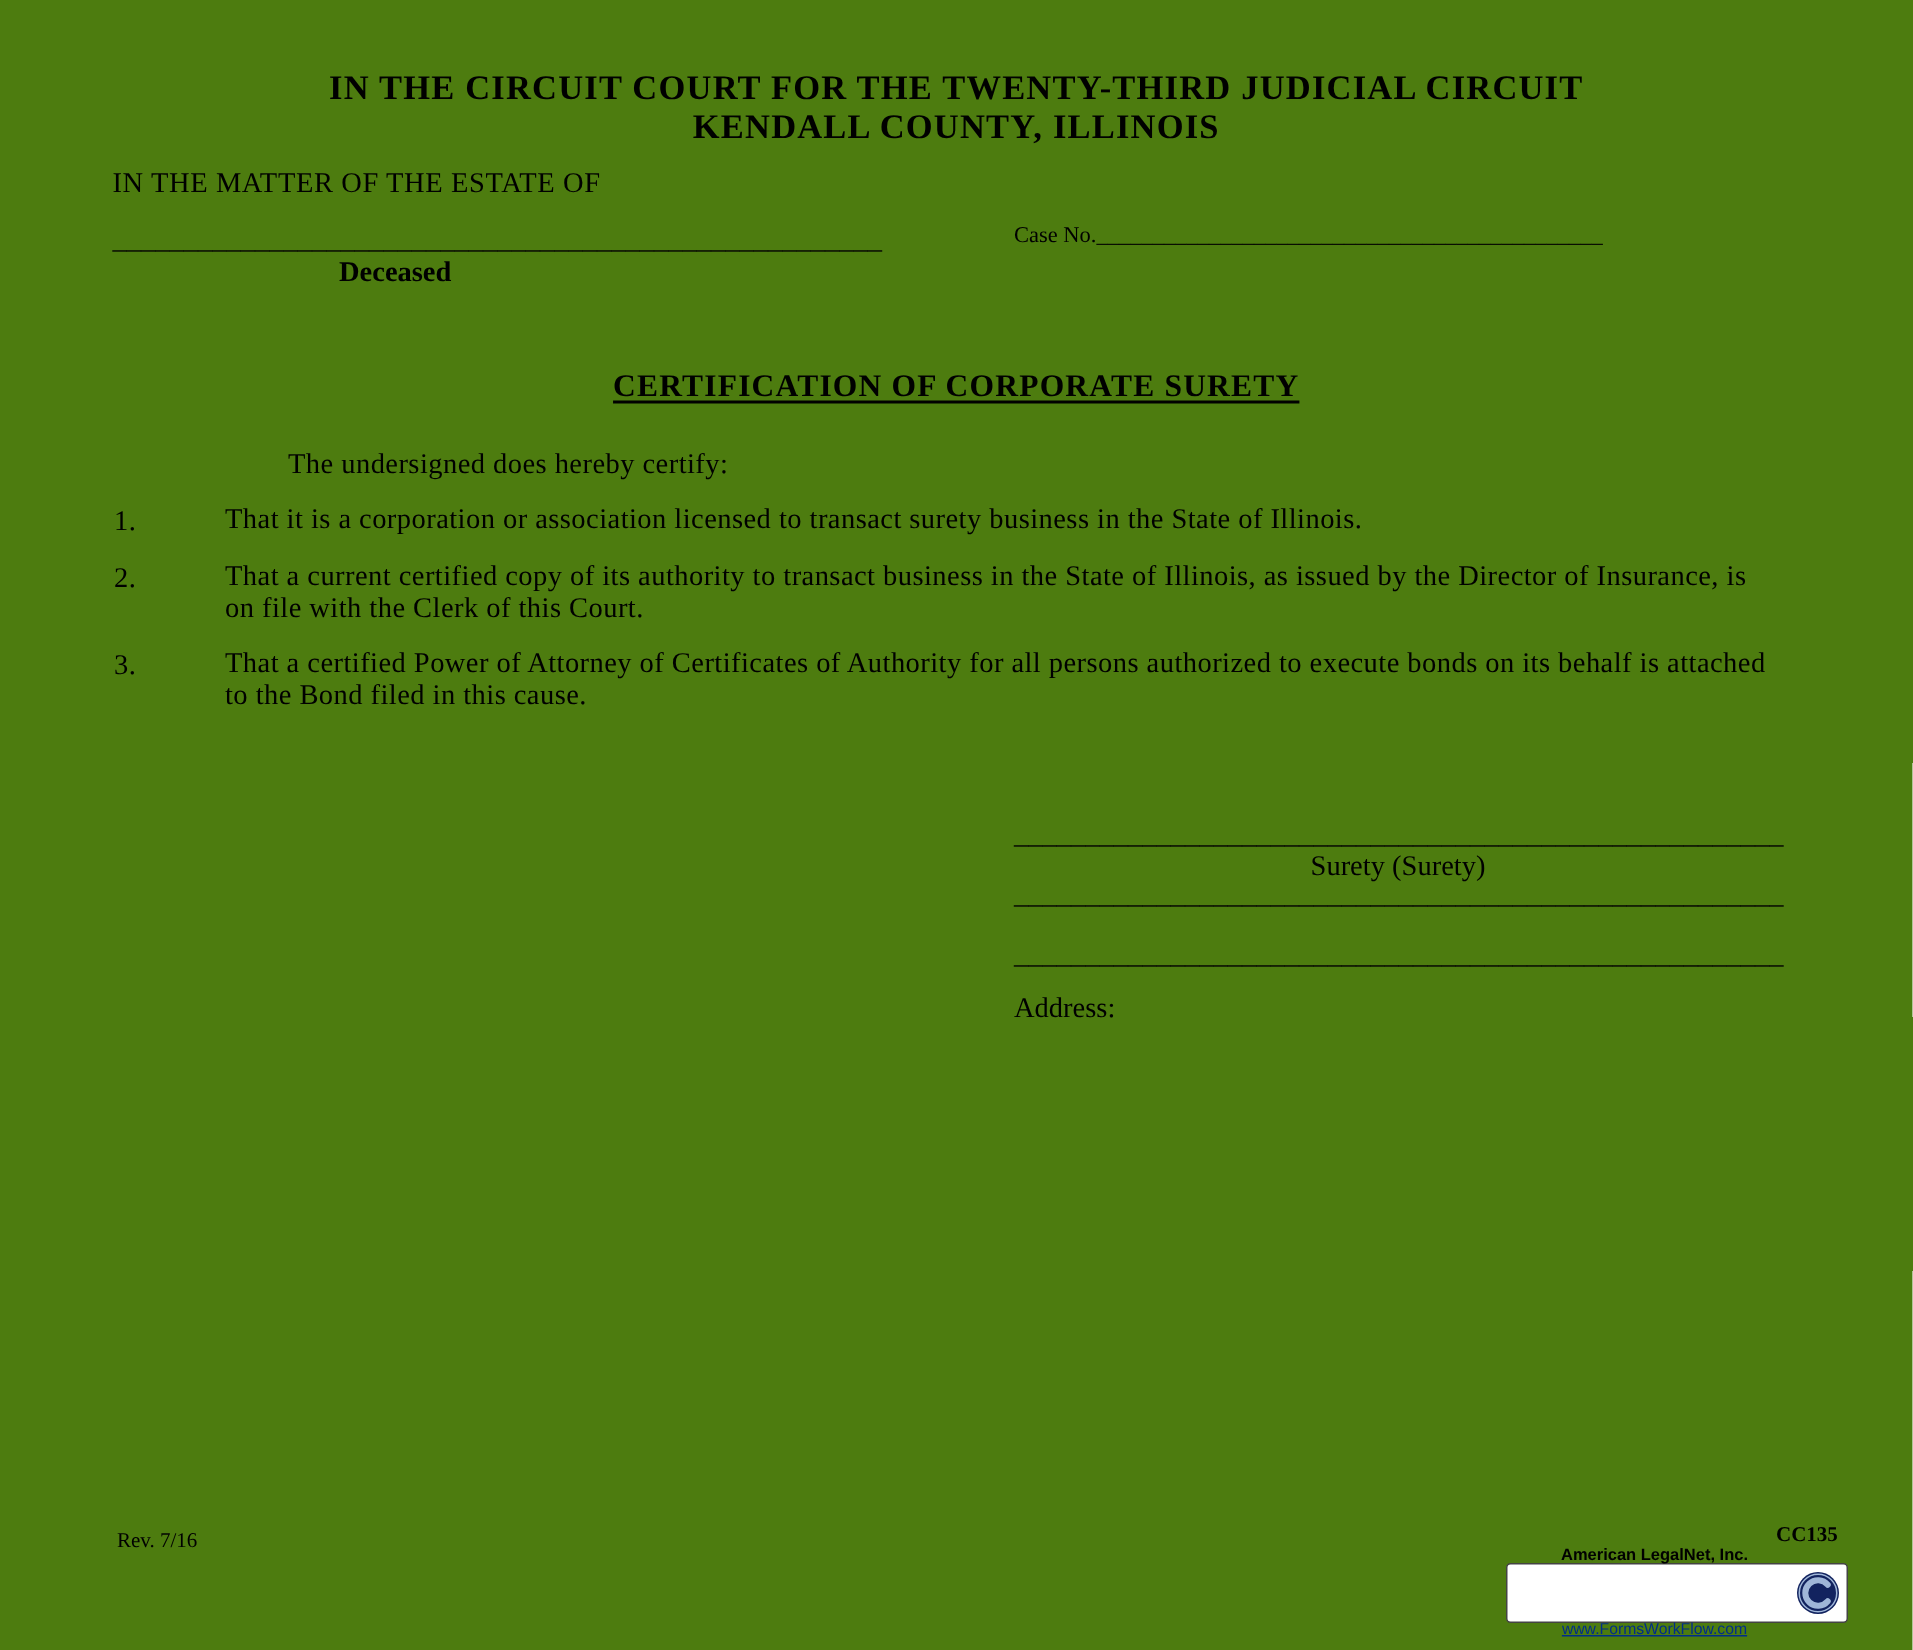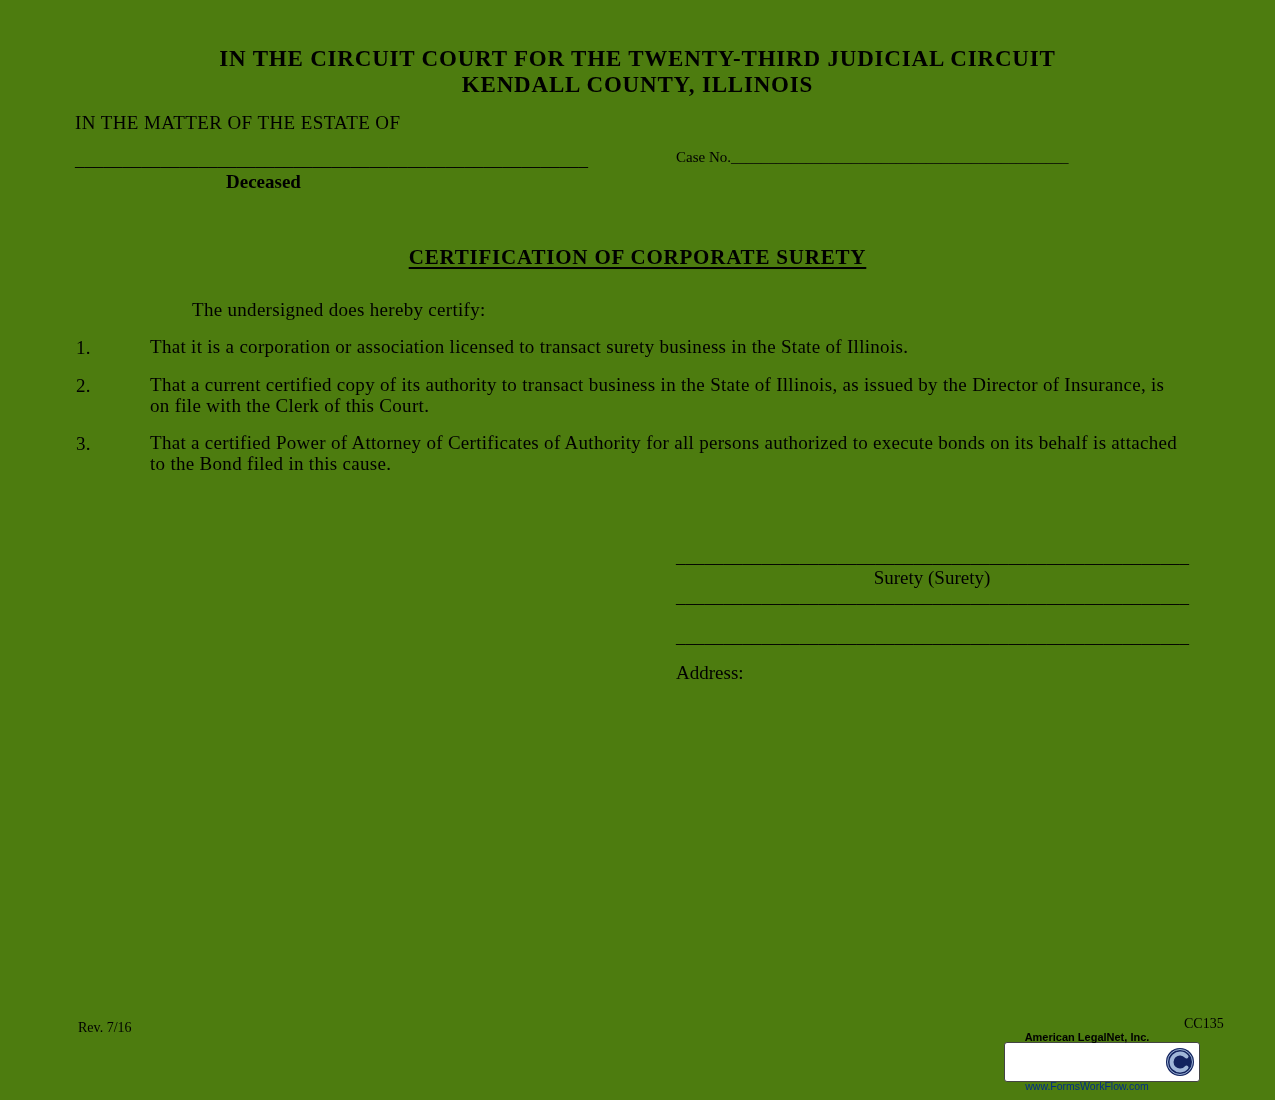--- a/index.html
+++ b/index.html
@@ -96,44 +96,46 @@
   }
   .rev {
     position: absolute;
     top: 1020px; left: 78px;
     font-size: 14px;
   }
   .formno {
     position: absolute;
     top: 1016px; left: 1184px;
     font-size: 14px;
+    font-weight: bold;
   }
   .vendorbox {
     position: absolute;
     top: 1042px; left: 1004px;
-    width: 196px; height: 40px;
+    width: 228px; height: 40px;
     border: 1.5px solid #444444;
     border-radius: 3px;
     background: #ffffff;
     display: flex;
     align-items: center;
     padding: 2px 4px;
     box-sizing: border-box;
   }
   .vendortext { flex: 1; text-align: center; line-height: 13px; }
   .vname {
     font-family: "Liberation Sans", "DejaVu Sans", sans-serif;
     font-weight: bold;
     font-size: 11px;
     display: block;
   }
   .vurl {
     font-family: "Liberation Sans", "DejaVu Sans", sans-serif;
     font-size: 10.5px;
     color: #002d8a;
+    text-decoration: underline;
     display: block;
     cursor: pointer;
     margin-top: 36px;
   }
   .vlogo { flex: 0 0 30px; width: 30px; height: 30px; }
 </style>
 </head>
 <body>
 
 <div class="page">

